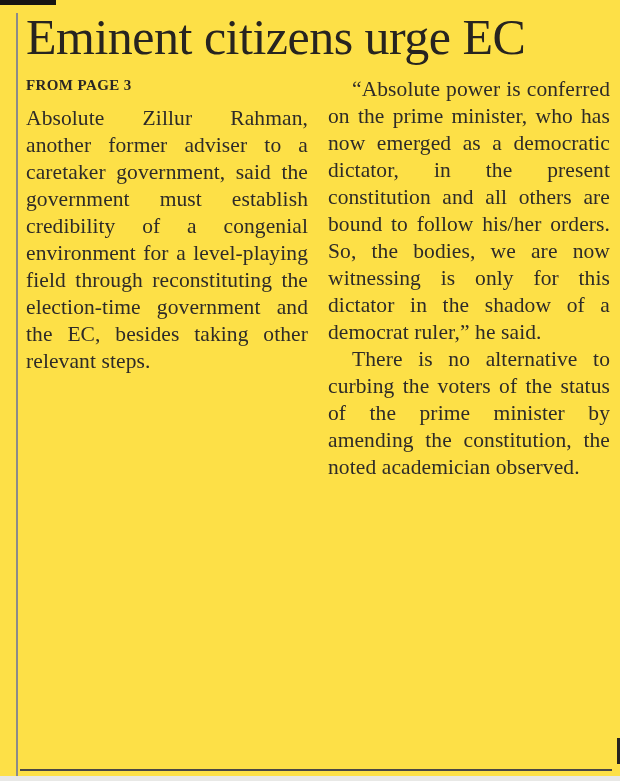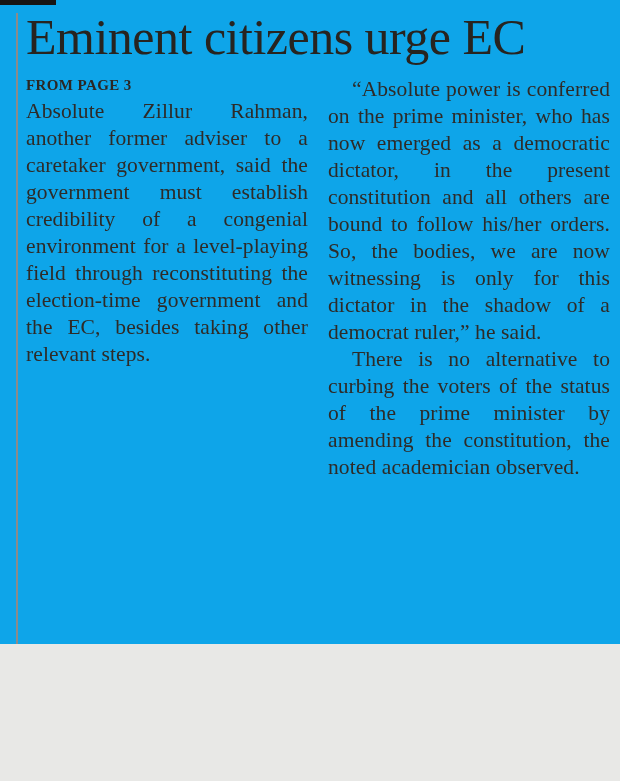--- a/index.html
+++ b/index.html
@@ -3,23 +3,23 @@
 <meta charset="utf-8">
 <style>
   html, body {
     margin: 0;
     padding: 0;
     background: #e8e8e6;
   }
   .page {
     position: relative;
     width: 620px;
-    height: 644px;
+    height: 776px;
     margin: 0 auto;
-    background: #0ea5e9;
+    background: #fde047;
     overflow: hidden;
     font-family: "Liberation Serif", "DejaVu Serif", serif;
     color: #2e2b28;
   }
   
   .top-corner-bar {
     position: absolute;
     top: 0; left: 0;
     width: 56px; height: 5px;
     background: #171513;
@@ -63,21 +63,21 @@
   .col {
     width: 282px;
     max-height: 700px;
     overflow: hidden;
   }
   .from-page {
     font-weight: bold;
     font-size: 15px;
     letter-spacing: 0.4px;
     line-height: 19px;
-    margin-bottom: 3px;
+    margin-bottom: 10px;
     color: #2b2724;
   }
   .para {
     margin: 0;
     font-size: 21.5px;
     line-height: 27px;
     text-align: justify;
     text-justify: inter-word;
     letter-spacing: 0.1px;
     color: #2e2b28;

